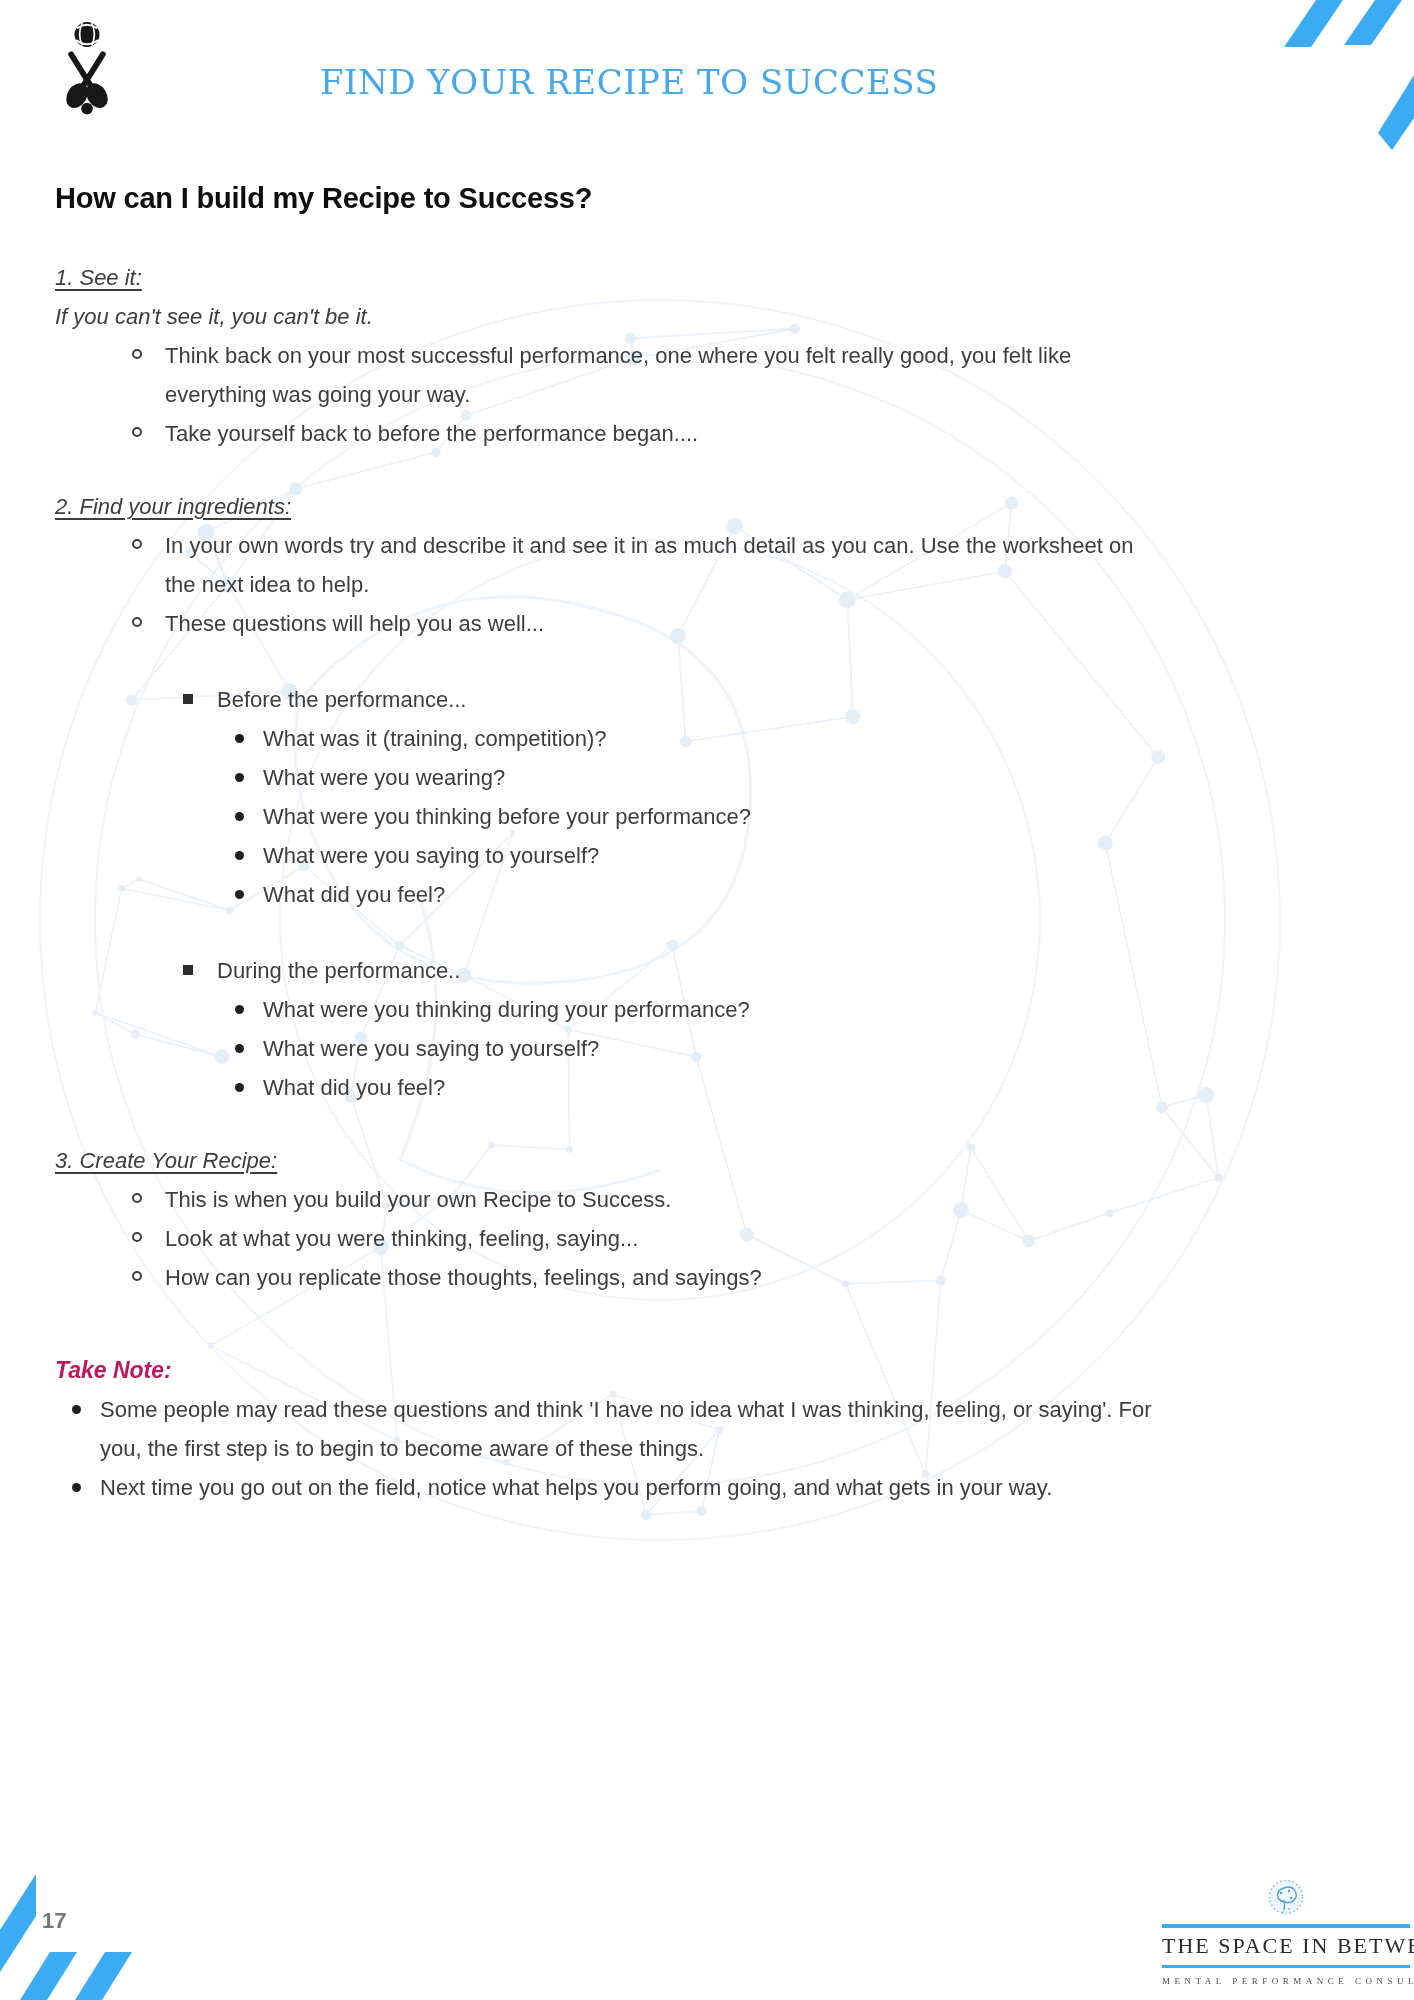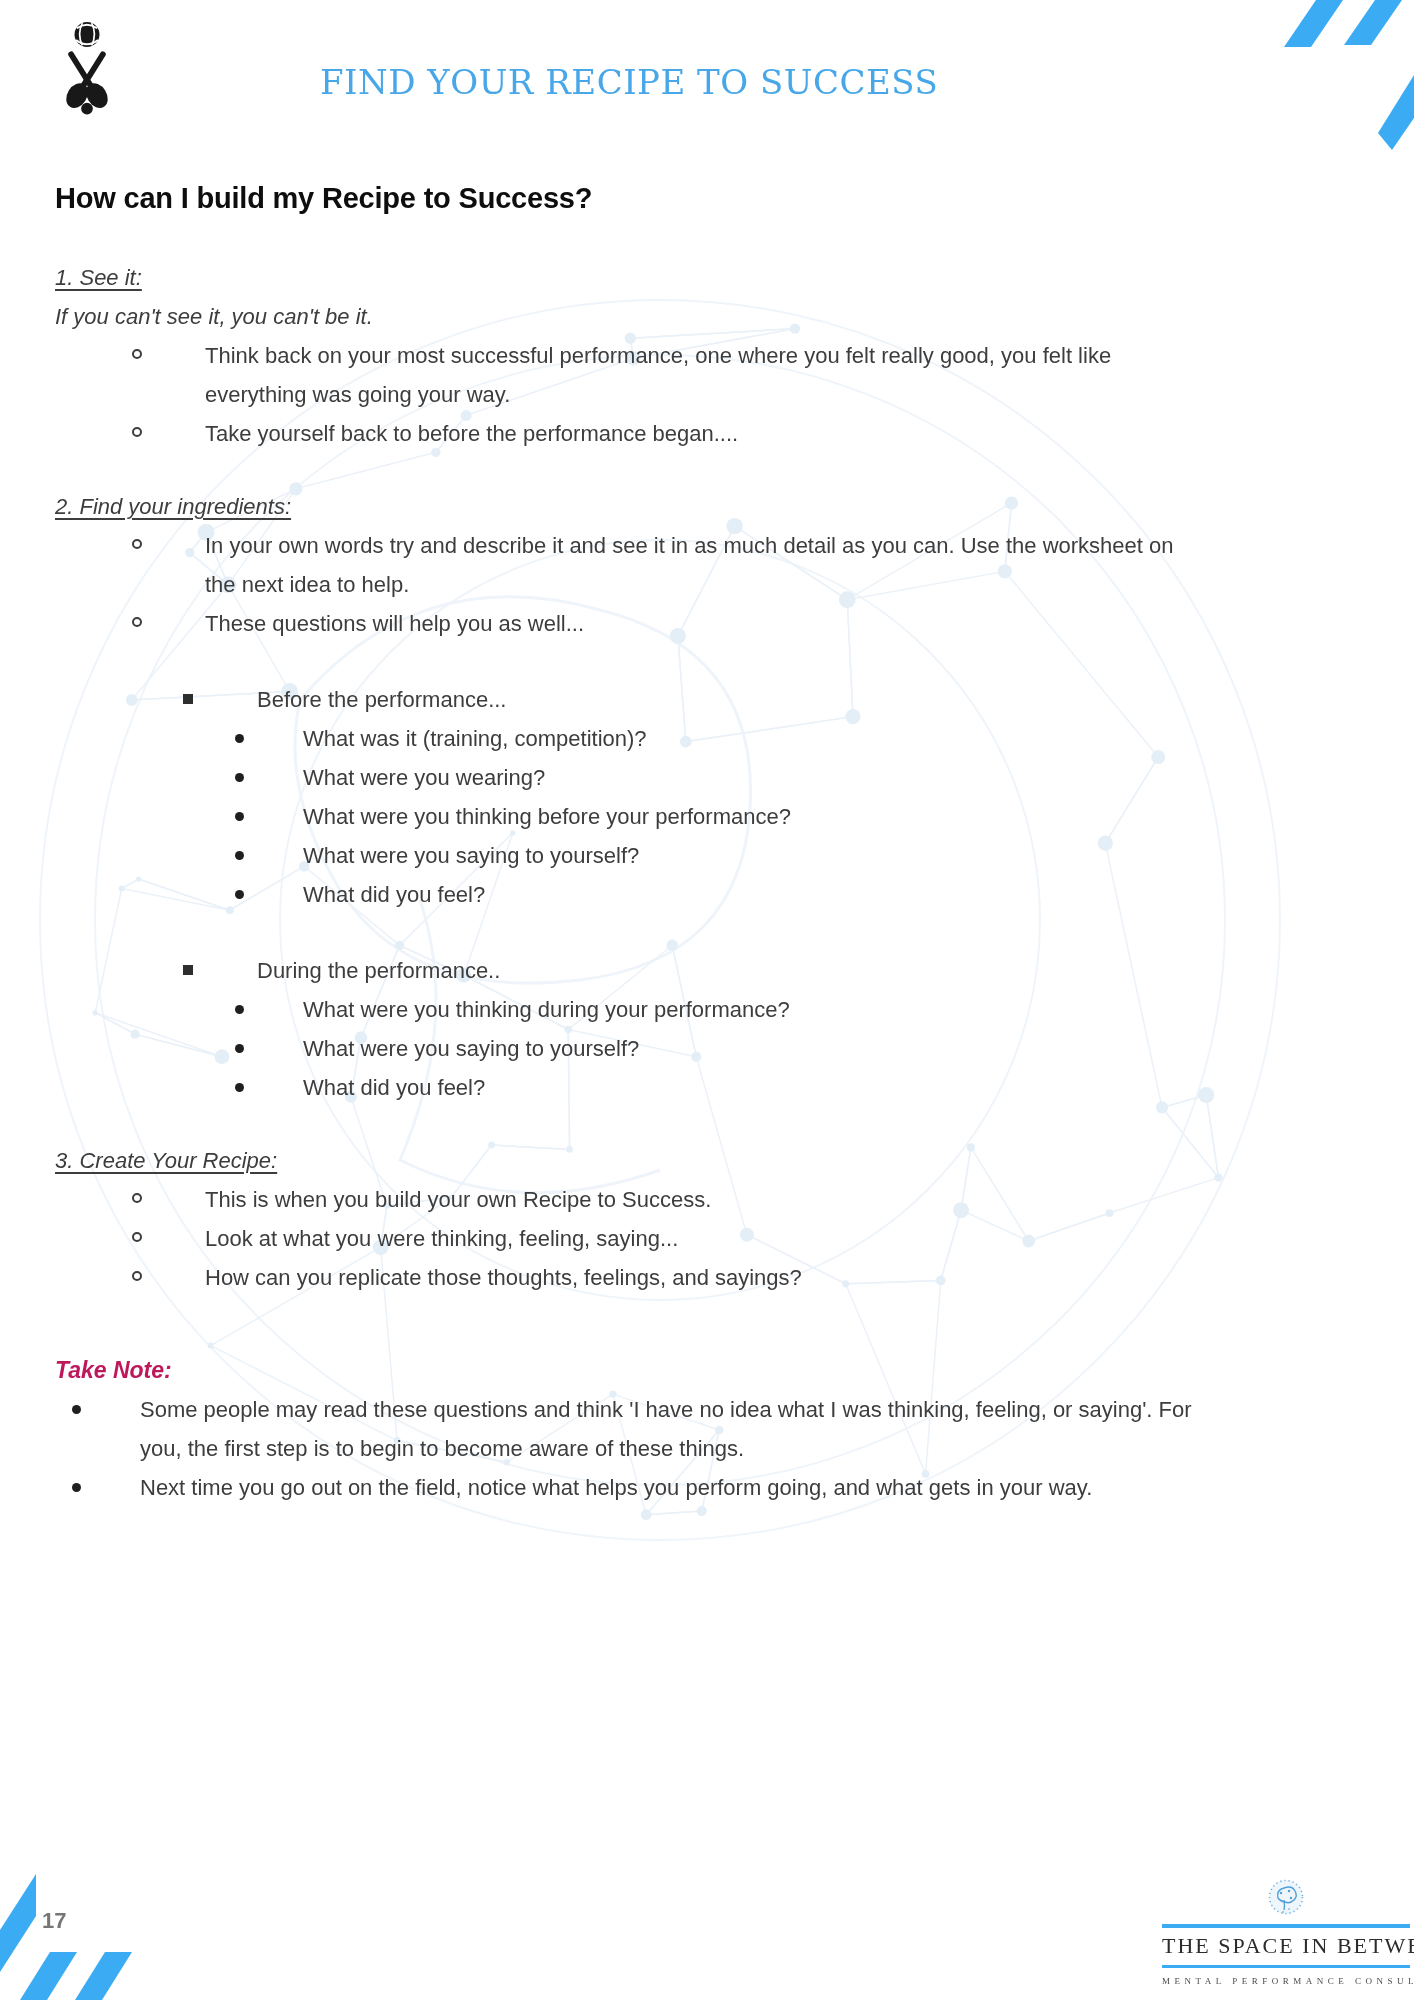--- a/index.html
+++ b/index.html
@@ -19,21 +19,21 @@
   .stripes{position:absolute;z-index:2;}
   .stripes.tr{right:0;top:0;}
   .stripes.bl{left:0;bottom:0;}
   
   .content{position:absolute;left:55px;top:170px;width:1320px;z-index:1;color:#3d3d3d;font-size:22px;line-height:39px;}
   h1.heading{margin:8px 0 40px 0;font-size:29px;line-height:40px;font-weight:700;color:#0e0e0e;letter-spacing:-0.2px;}
   .sec{margin-top:34px;}
   .sec.first{margin-top:17px;}
   .sec-title{font-style:italic;text-decoration:underline;text-underline-offset:4px;line-height:39px;}
   .sec-sub{font-style:italic;line-height:39px;}
-  .row{display:flex;align-items:flex-start;gap:40px;}
+  .row{display:flex;align-items:flex-start;}
   .row .txt{line-height:39px;}
   .l1{padding-left:77px;}
   .l1 .txt{max-width:1000px;}
   .lsq{padding-left:128px;}
   .ldot{padding-left:180px;}
   .lnote{padding-left:17px;}
   .lnote .txt{max-width:1080px;}
   .m-circle{flex:0 0 auto;width:10px;height:10px;border:2px solid #3d3d3d;border-radius:50%;margin:13px 23px 0 0;box-sizing:border-box;}
   .m-square{flex:0 0 auto;width:10px;height:10px;background:#2e2e2e;margin:14px 24px 0 0;}
   .m-dot{flex:0 0 auto;width:9px;height:9px;background:#1f1f1f;border-radius:50%;margin:15px 19px 0 0;}

